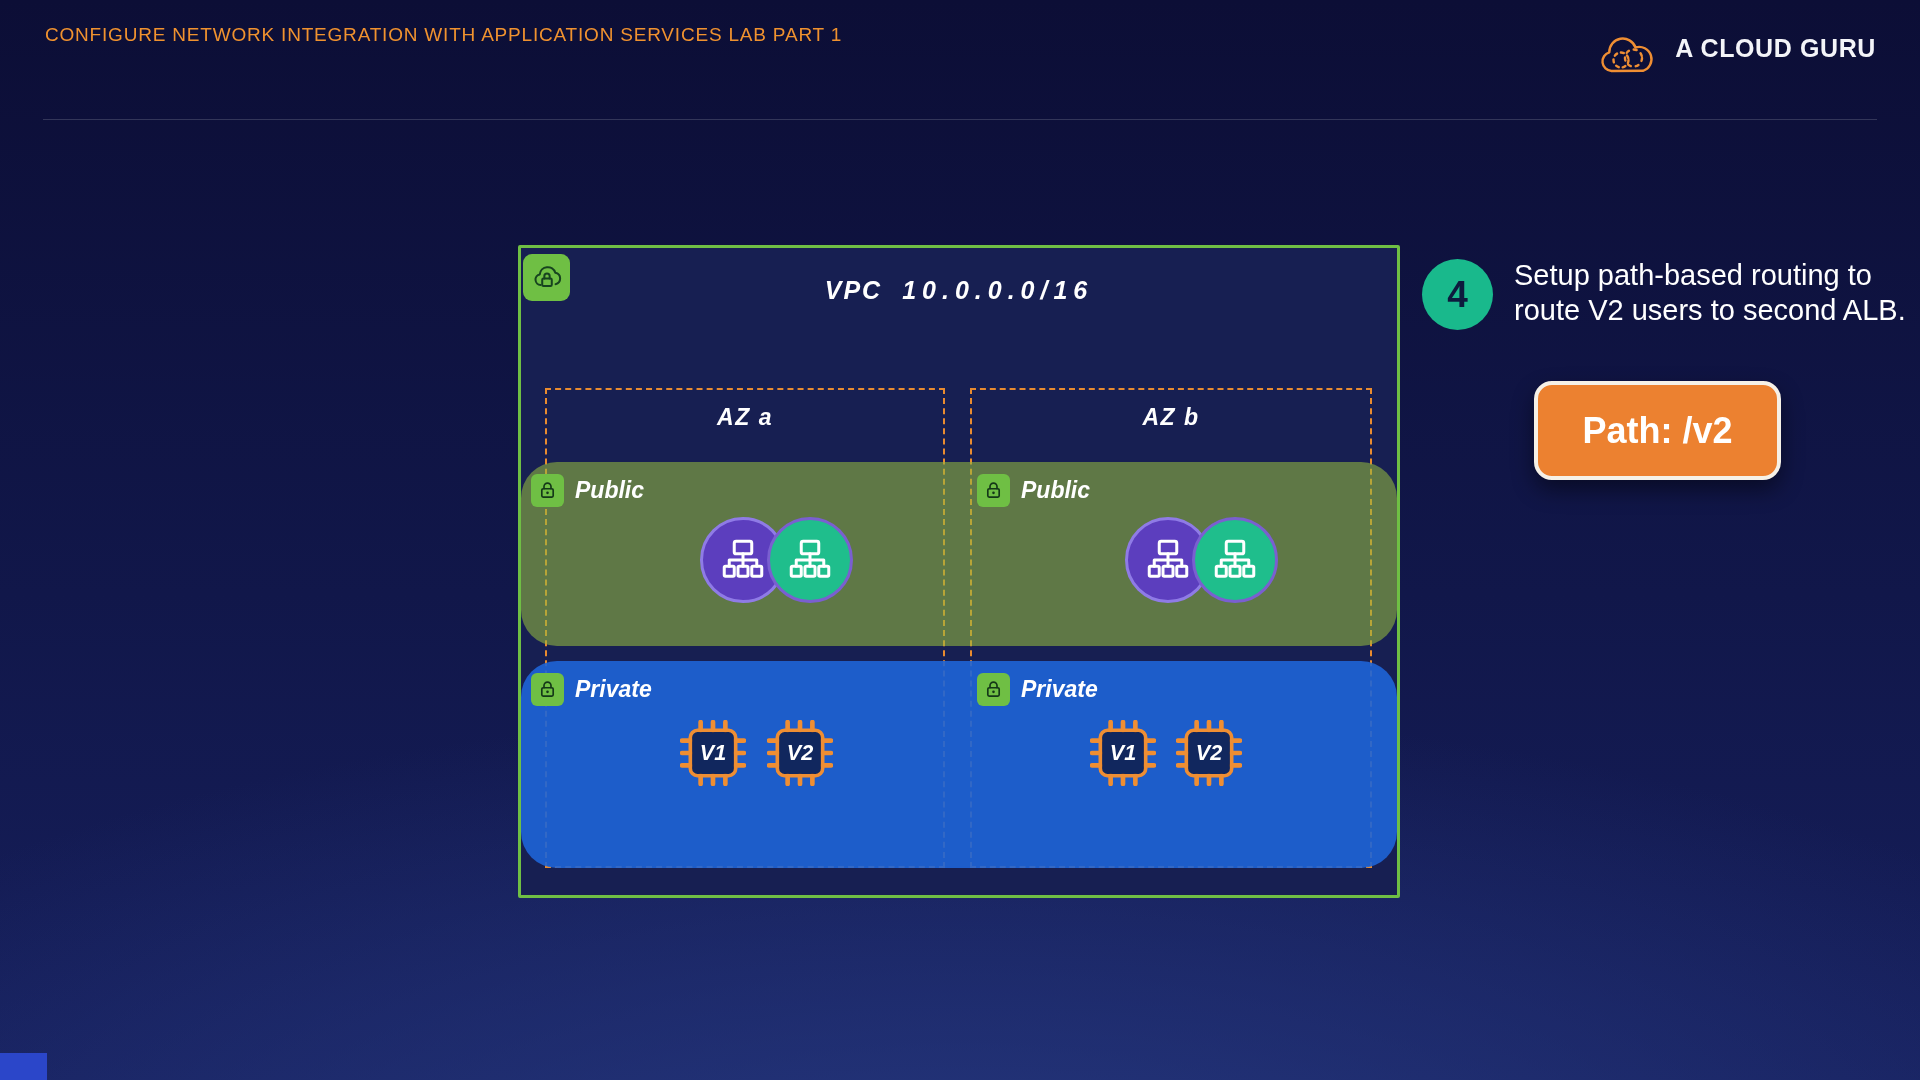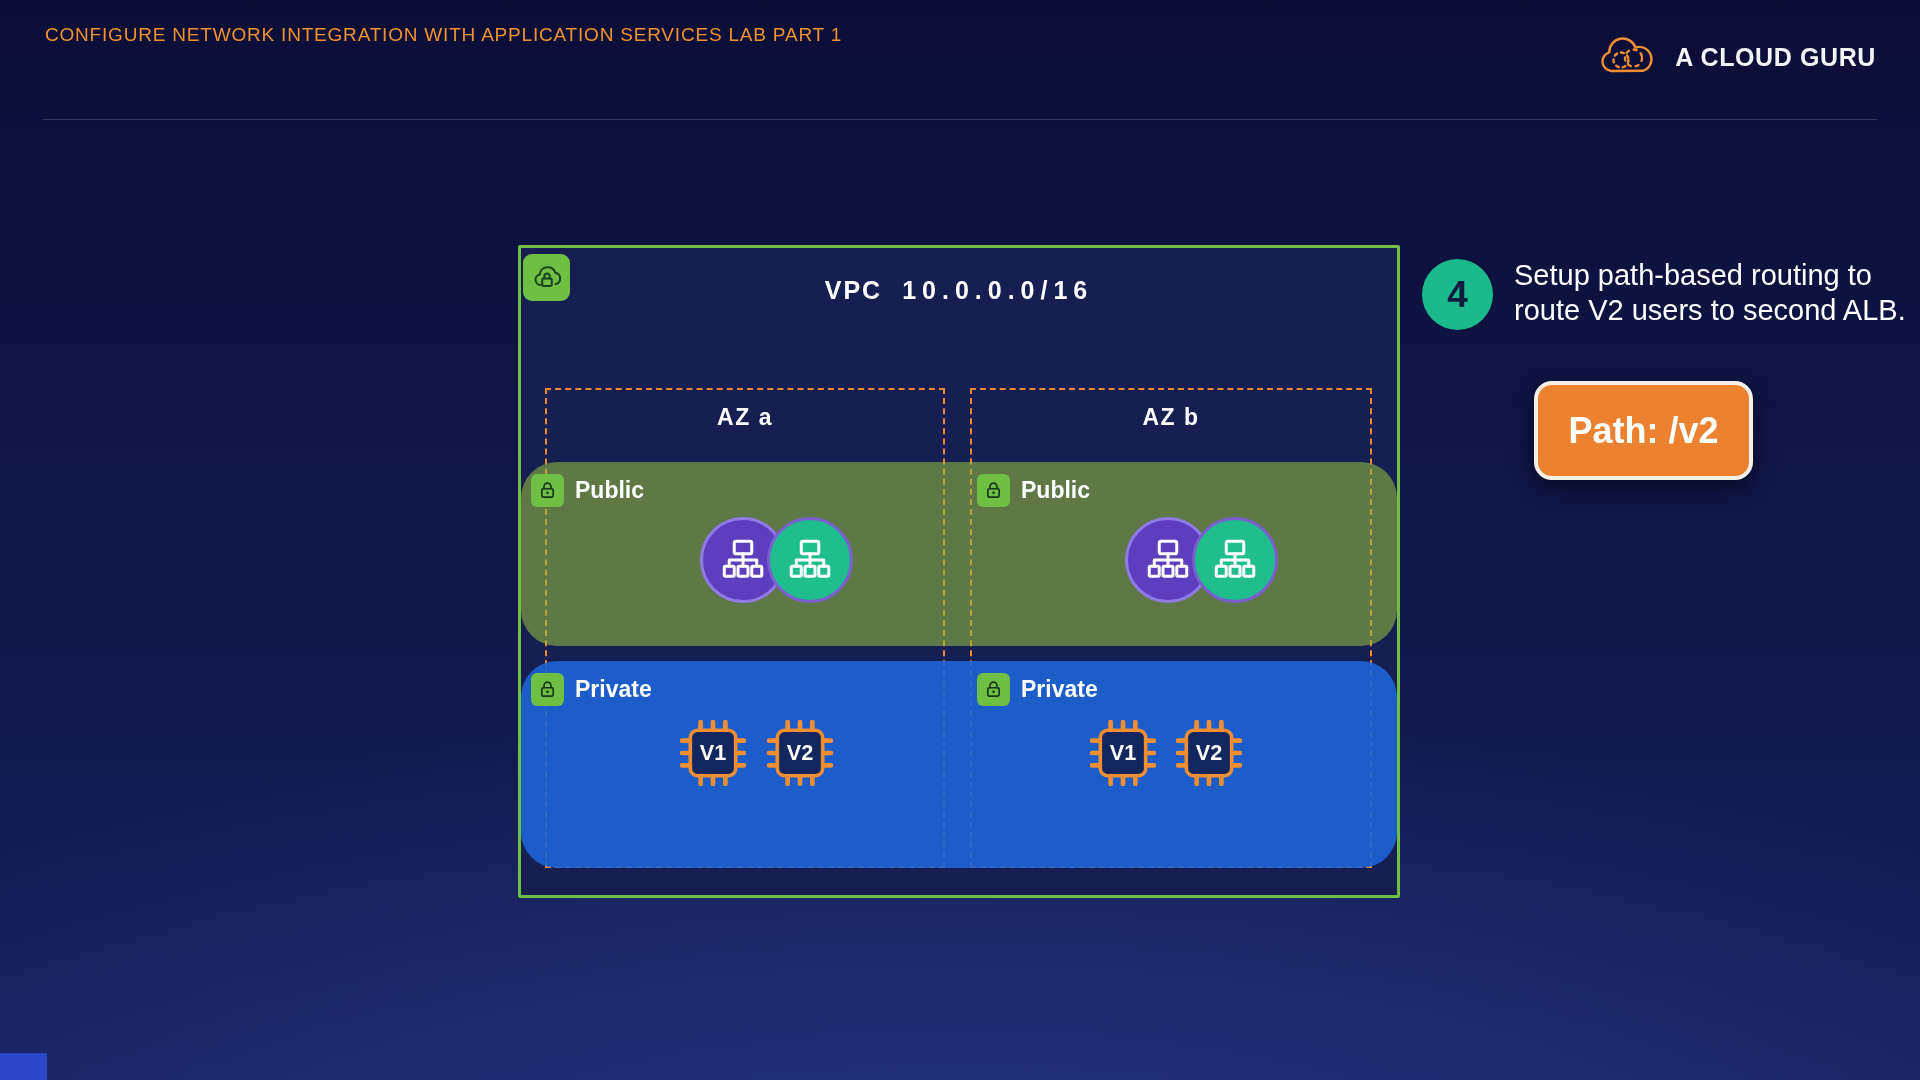--- a/index.html
+++ b/index.html
@@ -14,30 +14,30 @@
 
   
   .kicker {
     position:absolute; left:45px; top:24px;
     color:#F0922F; font-size:19px; font-weight:normal; letter-spacing:0.8px;
   }
   .page-title {
     position:absolute; left:44px; top:46px; margin:0;
     color:#ffffff; font-size:38px; font-weight:800; letter-spacing:0.2px;
   }
-  .brand { position:absolute; right:44px; top:34px; display:flex; align-items:center; gap:14px; }
+  .brand { position:absolute; right:44px; top:34px; display:flex; align-items:flex-start; gap:14px; }
   .brand-cloud { width:66px; height:46px; }
   .brand-cloud path, .brand-cloud circle { stroke:#EF8E33; fill:none; stroke-width:2.4; stroke-linecap:round; stroke-linejoin:round; }
   .brand-name { color:#f3f4f8; font-size:25px; font-weight:bold; letter-spacing:0.6px; }
   .divider { position:absolute; left:43px; top:119px; width:1834px; height:1px; background:rgba(255,255,255,0.16); }
 
   
   .vpc {
     position:absolute; left:518px; top:245px; width:882px; height:653px;
-    border:3px solid #6FBF44; background:#171f52; border-radius:2px;
+    border:3px solid #6FBF44; background:#171f52; border-radius:2px;font-style:italic;
   }
   .vpc-badge {
     position:absolute; left:2px; top:6px; width:47px; height:47px;
     background:#6FBF44; border-radius:9px; display:flex; align-items:center; justify-content:center; z-index:4;
   }
   .vpc-badge svg { width:34px; height:34px; }
   .vpc-badge path, .vpc-badge rect { stroke:#17431F; fill:none; stroke-width:1.9; stroke-linecap:round; stroke-linejoin:round; }
   .vpc-title { position:absolute; left:0; right:0; top:28px; text-align:center; color:#ffffff; font-weight:bold; font-size:25px; z-index:4; }
   .vpc-name { letter-spacing:2px; margin-right:20px; }
   .vpc-cidr { letter-spacing:6px; }
@@ -84,21 +84,21 @@
   .step-circle {
     position:absolute; left:1422px; top:259px; width:71px; height:71px; border-radius:50%;
     background:#19B98C; display:flex; align-items:center; justify-content:center;
   }
   .step-num { color:#0D1B3E; font-size:37px; font-weight:800; }
   .step-text {
     position:absolute; left:1514px; top:258px; width:408px; margin:0;
     color:#ffffff; font-size:29px; line-height:1.2; font-weight:500;
   }
   .path-button {
-    position:absolute; left:1534px; top:381px; width:219px; height:99px;
+    position:absolute; left:1534px; top:381px; width:247px; height:99px;
     background:#EC8130; border:4px solid #F6F1E7; border-radius:18px;
     display:flex; align-items:center; justify-content:center;
     color:#ffffff; font-size:36px; font-weight:600;
     box-shadow:0 10px 22px rgba(0,0,0,0.45);
   }
 
   .corner-accent { position:absolute; left:0; bottom:0; width:47px; height:27px; background:#2B46C9; }
 </style>
 </head>
 <body>

